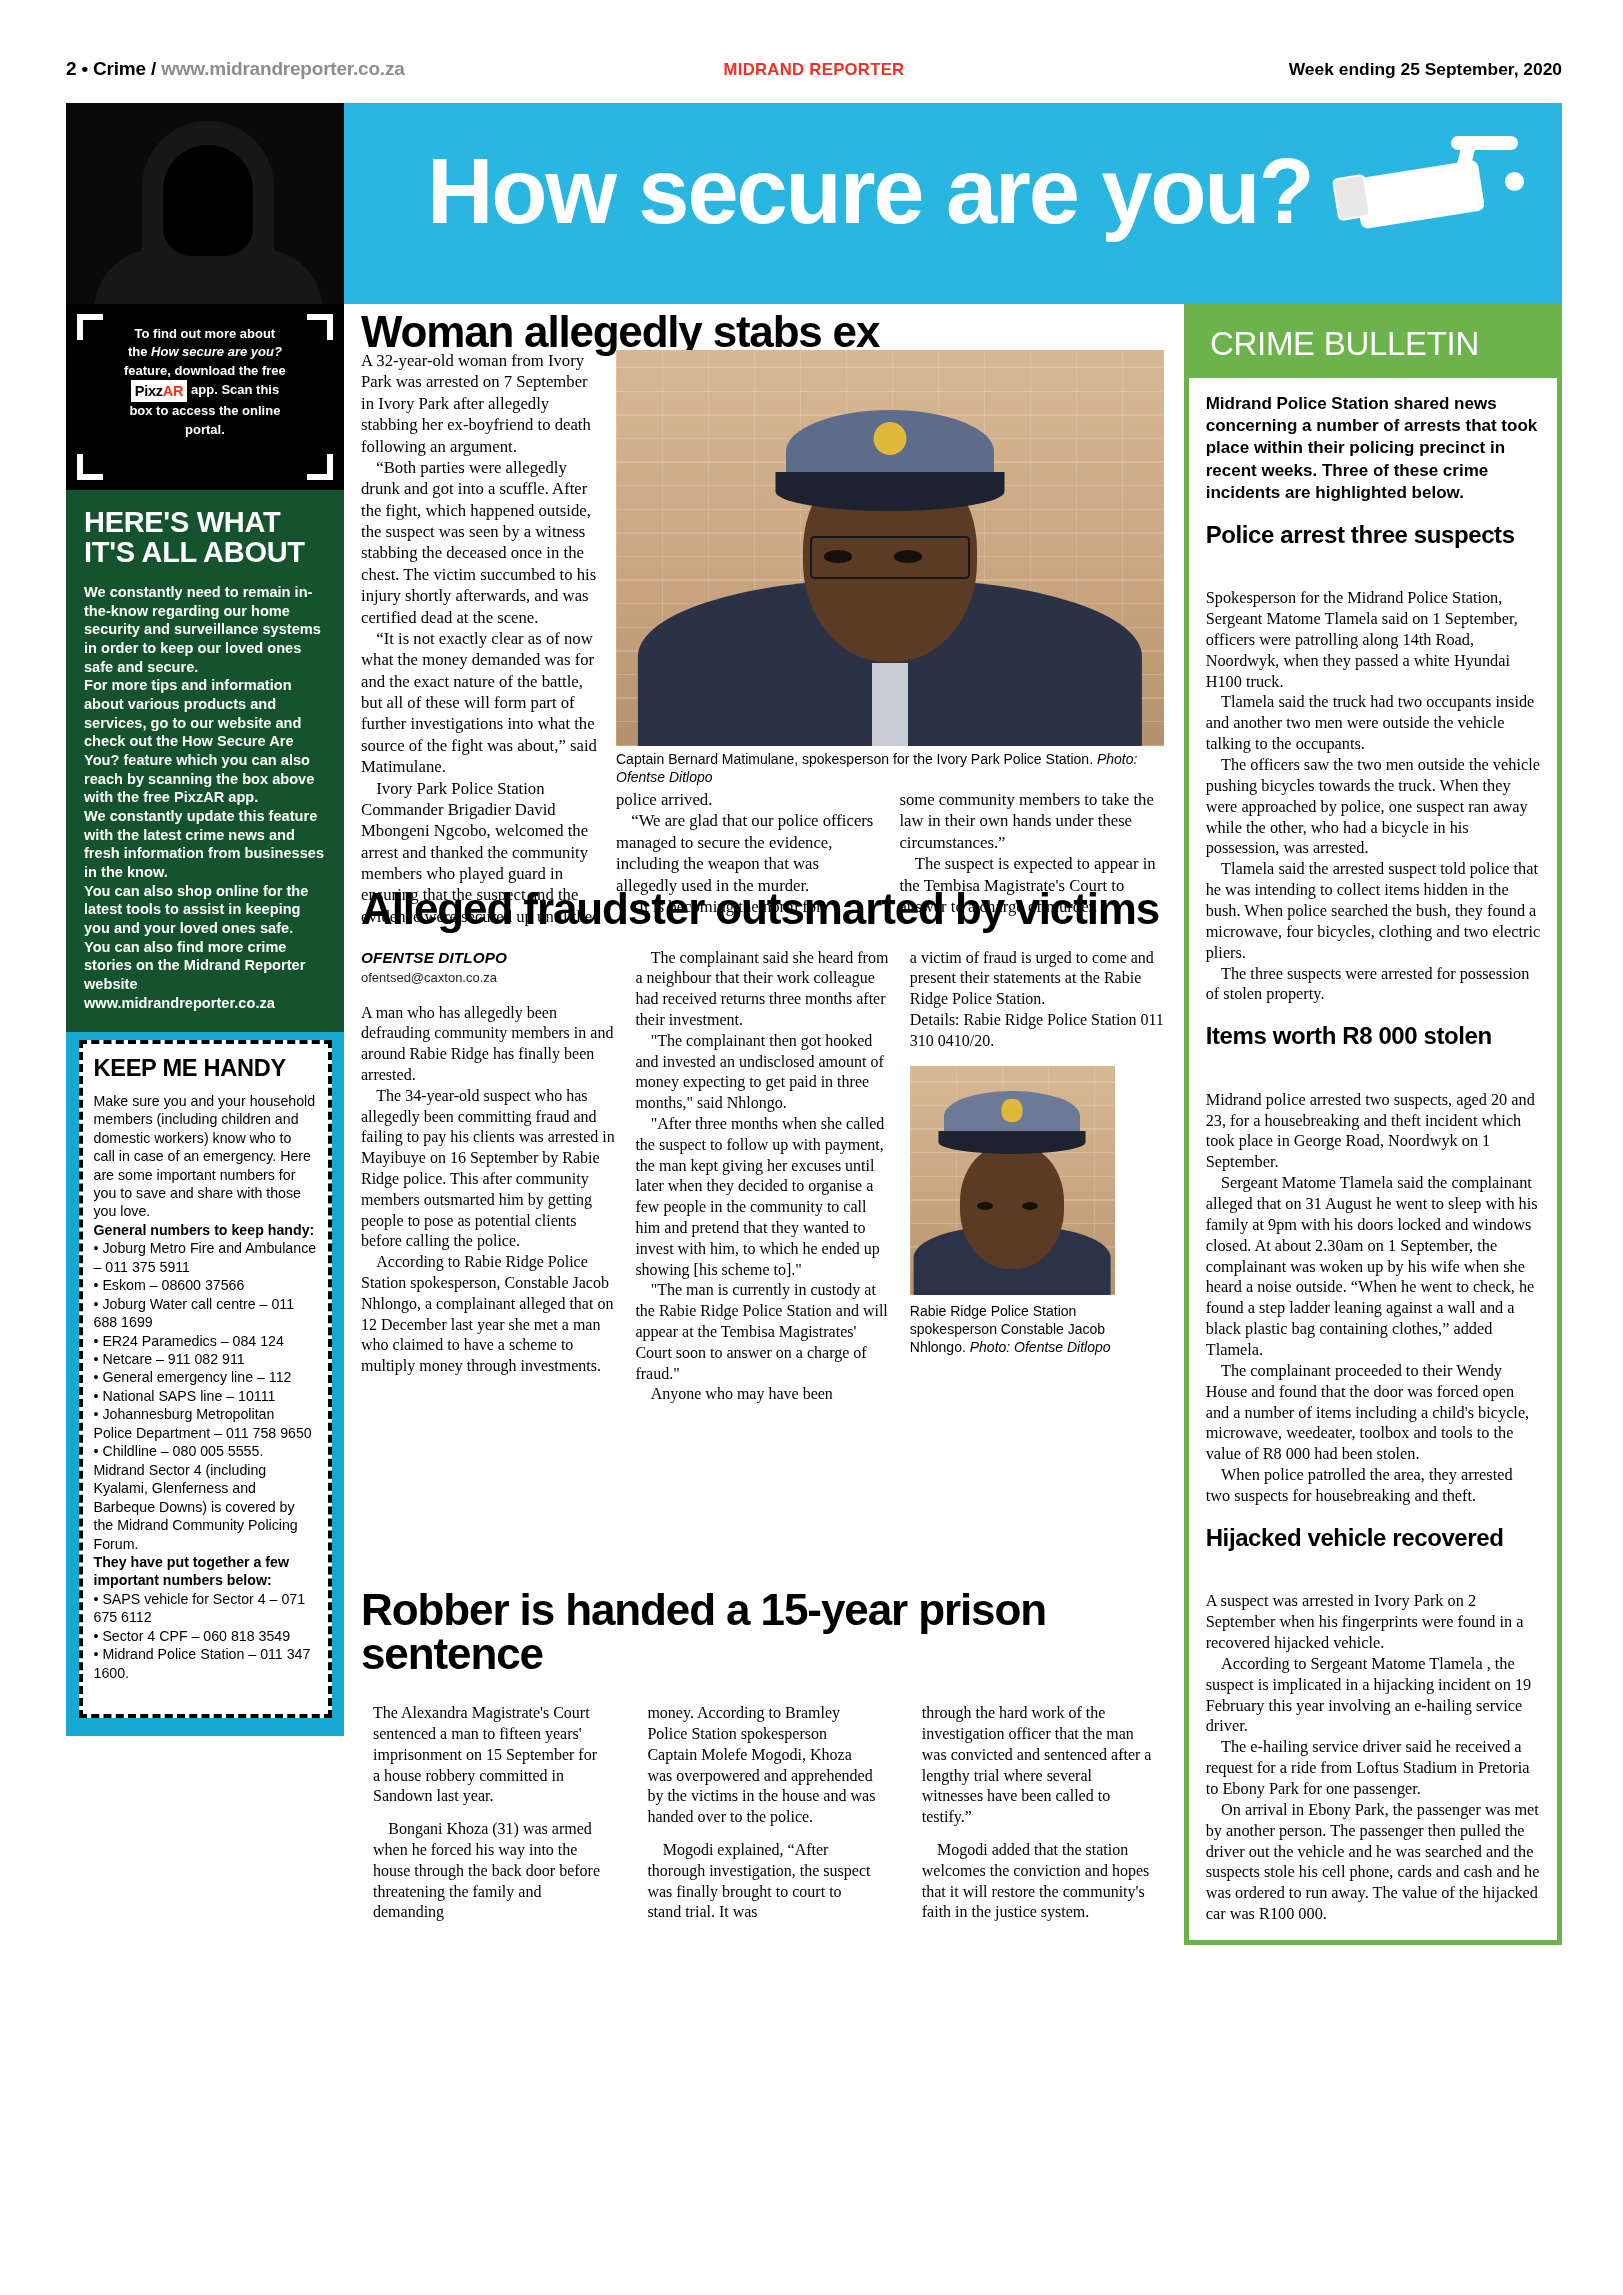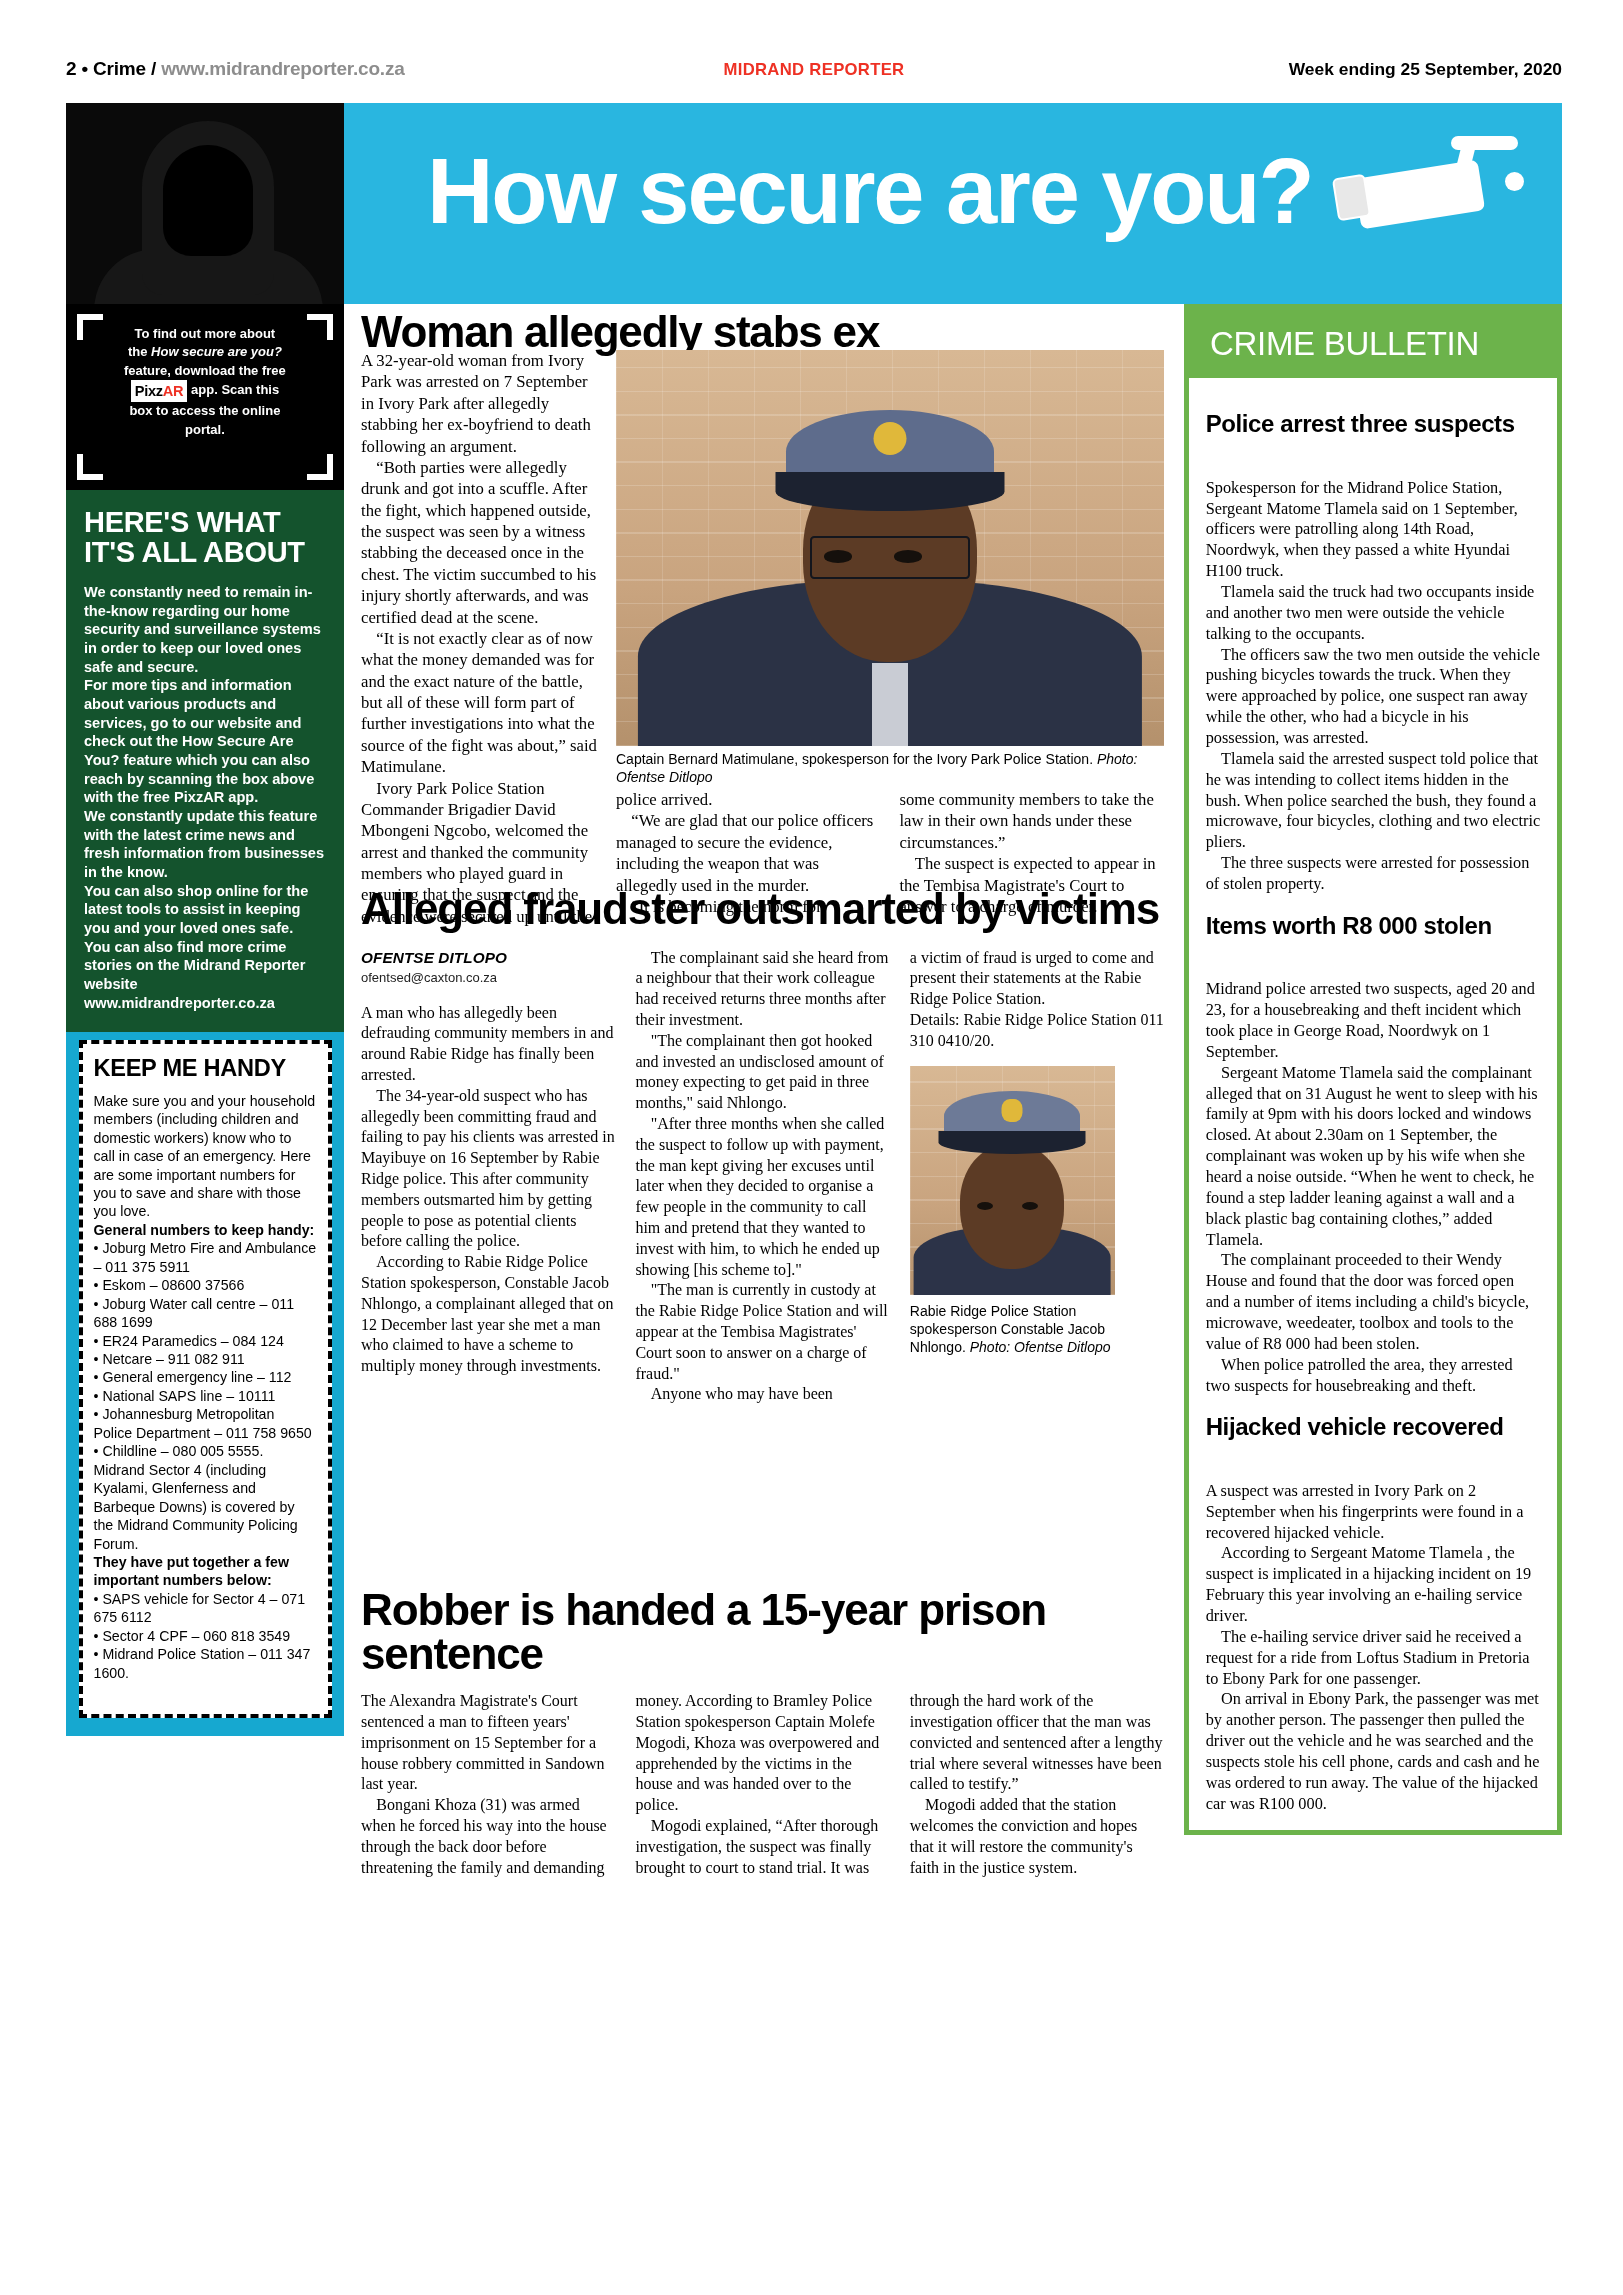--- a/index.html
+++ b/index.html
@@ -86,21 +86,21 @@
   .a2-cols .col { width:255px; font-family:"Liberation Serif", serif; font-size:16px; line-height:1.30; }
   .a2-cols .col p { margin:0; text-indent:15.3px; }
   .a2-cols .col p.noind { text-indent:0; }
   .byline { font-family:"Liberation Sans", sans-serif; font-weight:bold; font-style:italic; font-size:15.3px; letter-spacing:0.1px; }
   .byemail { font-family:"Liberation Sans", sans-serif; font-size:13px; margin-top:2.8px; margin-bottom:15.3px; color:#222; }
   .photo2 { width:205px; height:229px; overflow:hidden; margin-top:14px; }
 
   .a3 { position:absolute; left:0; top:1284px; width:805px; }
   .a3-cols { display:flex; gap:19.4px; margin-top:15.3px; }
   .a3-cols .col { width:255px; font-family:"Liberation Serif", serif; font-size:16px; line-height:1.30; }
-  .a3-cols .col p { margin:0; text-indent:15.3px; }
+  .a3-cols .col p { margin:12px; text-indent:15.3px; }
   .a3-cols .col p.noind { text-indent:0; }
 
   
   .rsb { position:absolute; left:1184px; top:304px; width:378px; background:#fff; border:5.6px solid #6cb34b; }
   .rsb-head { background:#6cb34b; height:69px; display:flex; align-items:center; padding-left:21px; }
   .rsb-head-t { color:#ffffff; font-size:33px; font-weight:normal; letter-spacing:-0.3px; }
   .rsb-inner { padding:15.3px 16.7px 15.3px 16.7px; }
   .rsb-intro { font-size:17px; font-weight:bold; line-height:1.3; }
   .rsb-h { font-size:24px; font-weight:bold; letter-spacing:-0.4px; line-height:1.1; margin-top:18px; margin-bottom:9.7px; }
   .rsb-p { font-family:"Liberation Serif", serif; font-size:16.3px; line-height:1.28; }
@@ -310,20 +310,21 @@
       </div>
     </div>
 
   </div>
 
   <div class="rsb">
     <div class="rsb-head">
       <div class="rsb-head-t">CRIME BULLETIN</div>
     </div>
     <div class="rsb-inner">
+      <div class="rsb-intro">Midrand Police Station shared news concerning a number of arrests that took place within their policing precinct in recent weeks. Three of these crime incidents are highlighted below.</div>
 
       <div class="rsb-h">Police arrest three suspects</div>
       <div class="rsb-p">
         <p class="noind">Spokesperson for the Midrand Police Station, Sergeant Matome Tlamela said on 1 September, officers were patrolling along 14th Road, Noordwyk, when they passed a white Hyundai H100 truck.</p>
         <p>Tlamela said the truck had two occupants inside and another two men were outside the vehicle talking to the occupants.</p>
         <p>The officers saw the two men outside the vehicle pushing bicycles towards the truck. When they were approached by police, one suspect ran away while the other, who had a bicycle in his possession, was arrested.</p>
         <p>Tlamela said the arrested suspect told police that he was intending to collect items hidden in the bush. When police searched the bush, they found a microwave, four bicycles, clothing and two electric pliers.</p>
         <p>The three suspects were arrested for possession of stolen property.</p>
       </div>
 

